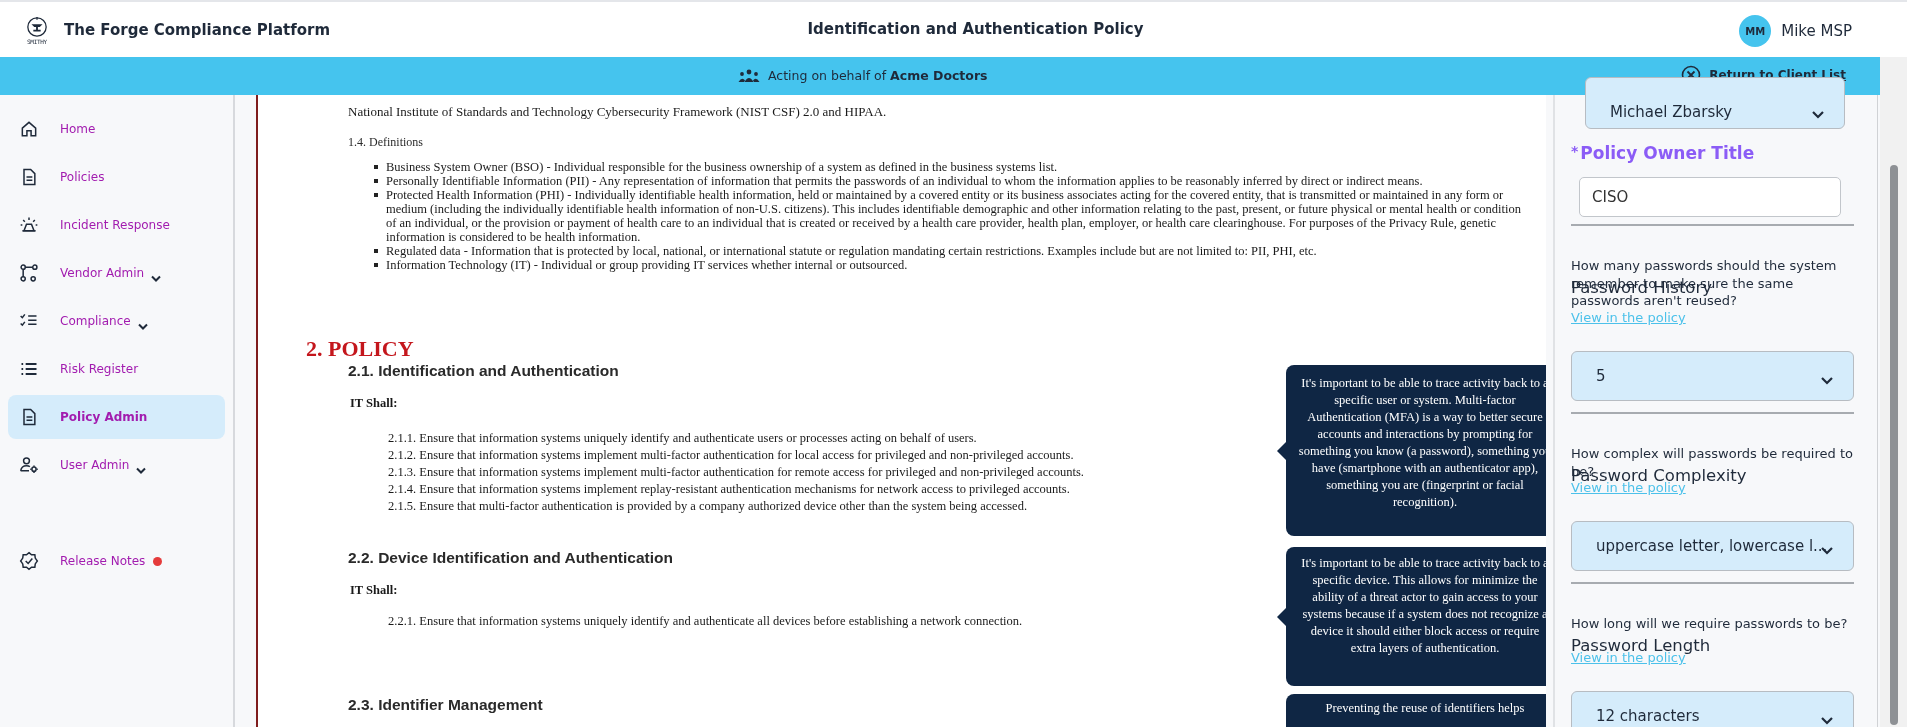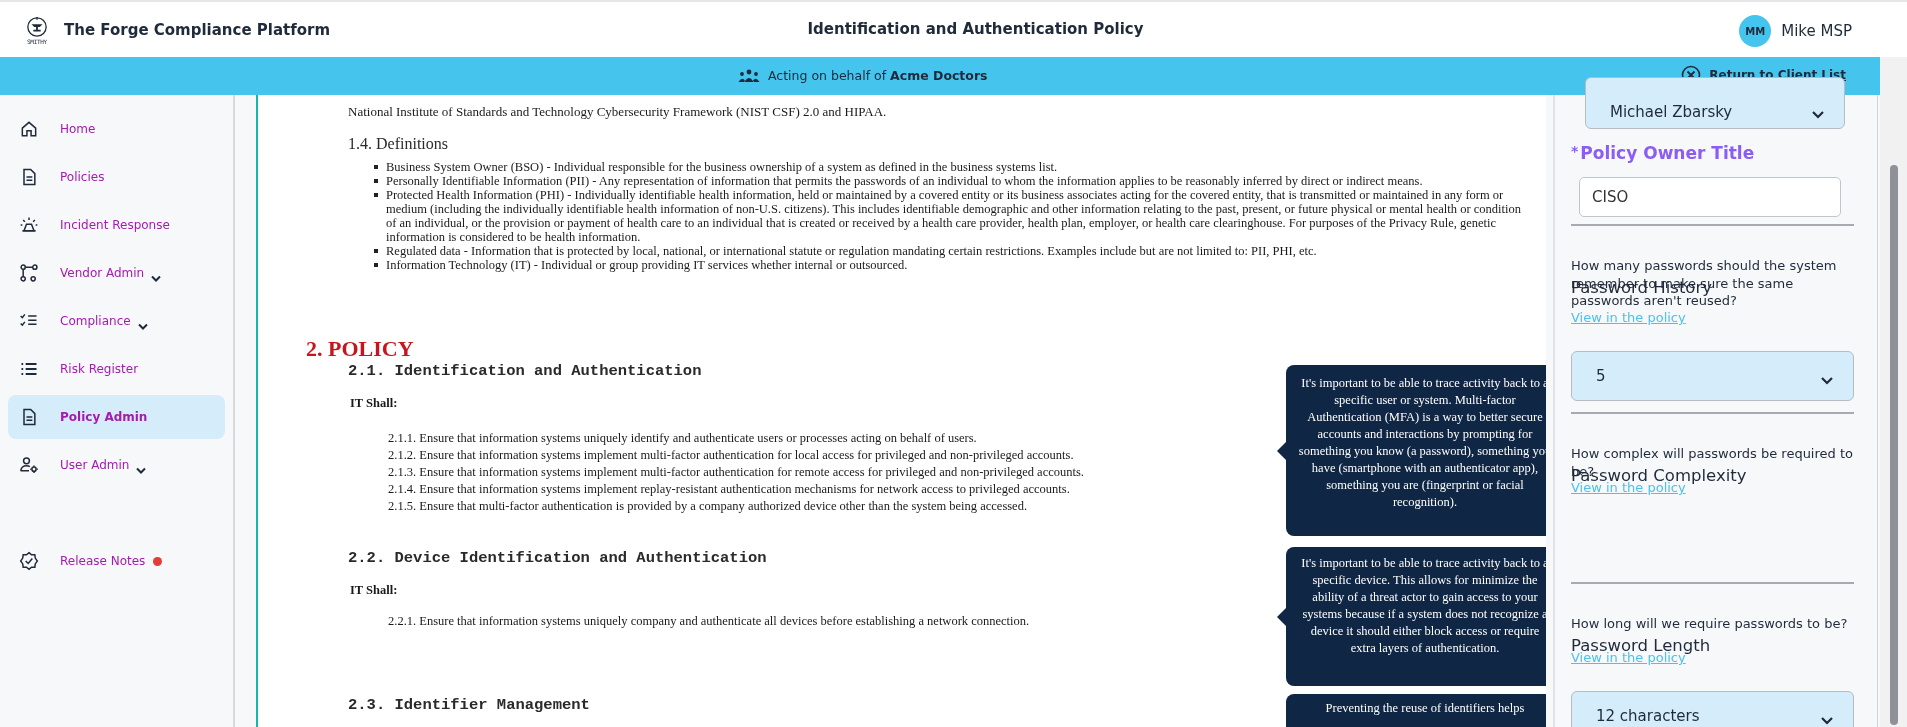--- a/index.html
+++ b/index.html
@@ -33,30 +33,30 @@
   .nav-item.active { background: #d5ecfb; }
   .nav-item .nav-icon { width: 22px; height: 22px; display: flex; align-items: center; justify-content: center; }
   .nav-item .nav-icon svg { width: 20px; height: 20px; stroke: #1f2a3a; fill: none; stroke-width: 1.8; }
   .nav-label { margin-left: 20px; font-size: 12px; color: #a21caf; }
   .nav-item.active .nav-label { font-weight: bold; }
   .chev { margin-left: 7px; width: 10px; height: 10px; }
   .chev svg { width: 10px; height: 8px; stroke: #1f2a3a; stroke-width: 2; fill: none; }
   .red-dot { margin-left: 8px; width: 9px; height: 9px; border-radius: 50%; background: #e53b3b; }
 
   
-  .doc-wrap { position: absolute; left: 256px; top: 95px; width: 1290px; height: 632px; background: #ffffff; border-left: 2px solid #14b8a6; overflow: hidden; }
+  .doc-wrap { position: absolute; left: 256px; top: 95px; width: 1290px; height: 632px; background: #ffffff; border-left: 2px solid #7f1d1d; overflow: hidden; }
   .doc { position: absolute; left: 0; top: 0; width: 1290px; font-family: "Liberation Serif", serif; color: #1a1a1a; }
   .doc .intro { position: absolute; left: 90px; top: 9px; font-size: 13px; }
   .doc h3 { position: absolute; font-family: "Liberation Serif", serif; font-weight: bold; color: #2a2a2a; }
-  .h14 { left: 90px; top: 40px; font-size: 16px; font-weight: normal !important; }
+  .h14 { left: 90px; top: 40px; font-size: 12px; font-weight: normal !important; }
   .defs { position: absolute; left: 128px; top: 65px; width: 1140px; font-size: 12.5px; line-height: 14px; list-style: none; }
   .defs li { position: relative; padding-left: 0; }
   .defs li::before { content: ""; position: absolute; left: -12px; top: 5px; width: 4px; height: 4px; background: #222; }
   .policy-h { position: absolute; left: 48px; top: 241px; font-size: 22px; font-weight: bold; color: #c4161c; font-family: "Liberation Serif", serif; }
-  .sec-h { position: absolute; left: 90px; font-size: 15.5px; font-weight: bold; color: #2a2a2a; font-family: Liberation Mono, monospace; }
+  .sec-h { position: absolute; left: 90px; font-size: 15.5px; font-weight: bold; color: #2a2a2a; font-family: Liberation Sans, sans-serif; }
   .it-shall { position: absolute; left: 92px; font-size: 12.5px; font-weight: bold; font-family: "Liberation Serif", serif; }
   .items { position: absolute; left: 130px; font-size: 12.5px; line-height: 17px; list-style: none; }
   .callout { position: absolute; left: 1028px; width: 278px; background: #0f2644; color: #ffffff; border-radius: 8px; font-family: "Liberation Serif", serif; font-size: 12.5px; line-height: 17px; text-align: center; padding: 6px 12px; }
   .callout::before { content: ""; position: absolute; left: -9px; top: 50%; margin-top: -9px; border-top: 9px solid transparent; border-bottom: 9px solid transparent; border-right: 9px solid #0f2644; }
   .callout.noarrow::before { display: none; }
 
   
   .rpanel { position: absolute; left: 1553px; top: 95px; width: 325px; height: 632px; background: #f7f8fa; border-left: 2px solid #e0e2e5; border-right: 1px solid #d0d2d5; }
   .select { position: absolute; height: 50px; border: 1px solid #b7bcc2; border-radius: 6px; background: #d5ecfb; display: flex; align-items: center; padding-left: 24px; font-size: 15px; color: #1f2a3a; cursor: pointer; }
   .select .sel-chev { position: absolute; right: 20px; top: 50%; margin-top: -5px; }
@@ -235,21 +235,21 @@
       <li>2.1.2. Ensure that information systems implement multi-factor authentication for local access for privileged and non-privileged accounts.</li>
       <li>2.1.3. Ensure that information systems implement multi-factor authentication for remote access for privileged and non-privileged accounts.</li>
       <li>2.1.4. Ensure that information systems implement replay-resistant authentication mechanisms for network access to privileged accounts.</li>
       <li>2.1.5. Ensure that multi-factor authentication is provided by a company authorized device other than the system being accessed.</li>
     </ul>
     <div class="callout" style="top:270px; height:171px; padding-top:10px;">It's important to be able to trace activity back to a specific user or system. Multi-factor Authentication (MFA) is a way to better secure accounts and interactions by prompting for something you know (a password), something you have (smartphone with an authenticator app), something you are (fingerprint or facial recognition).</div>
 
     <div class="sec-h" style="top:454px">2.2. Device Identification and Authentication</div>
     <div class="it-shall" style="top:488px">IT Shall:</div>
     <ul class="items" style="top:518px">
-      <li>2.2.1. Ensure that information systems uniquely company and authenticate all devices before establishing a network connection.</li>
+      <li>2.2.1. Ensure that information systems uniquely identify and authenticate all devices before establishing a network connection.</li>
     </ul>
     <div class="callout" style="top:452px; height:139px; padding-top:8px;">It's important to be able to trace activity back to a specific device. This allows for minimize the ability of a threat actor to gain access to your systems because if a system does not recognize a device it should either block access or require extra layers of authentication.</div>
 
     <div class="sec-h" style="top:601px">2.3. Identifier Management</div>
     <div class="callout noarrow" style="top:599px; height:60px; padding-top:6px;">Preventing the reuse of identifiers helps</div>
   </div>
 
 </div>
 
 <aside class="rpanel">
@@ -273,20 +273,26 @@
     <span class="sel-chev"><svg viewBox="0 0 12 9">
           <path d="M1 2 L6 7 L11 2"></path>
         </svg></span>
   </div>
 
   <div class="divider" style="top:317px"></div>
 
   <div class="q-title" style="top:328px">Password Complexity</div>
   <div class="q-desc" style="top:350px">How complex will passwords be required to be?</div>
   <div class="q-link" style="top:385px">View in the policy</div>
+  <div class="select" style="left:16px; top:426px; width:283px;">
+    <span>uppercase letter, lowercase l...</span>
+    <span class="sel-chev"><svg viewBox="0 0 12 9">
+          <path d="M1 2 L6 7 L11 2"></path>
+        </svg></span>
+  </div>
 
   <div class="divider" style="top:487px"></div>
 
   <div class="q-title" style="top:498px">Password Length</div>
   <div class="q-desc" style="top:520px">How long will we require passwords to be?</div>
   <div class="q-link" style="top:555px">View in the policy</div>
   <div class="select" style="left:16px; top:596px; width:283px;">
     <span>12 characters</span>
     <span class="sel-chev"><svg viewBox="0 0 12 9">
           <path d="M1 2 L6 7 L11 2"></path>

